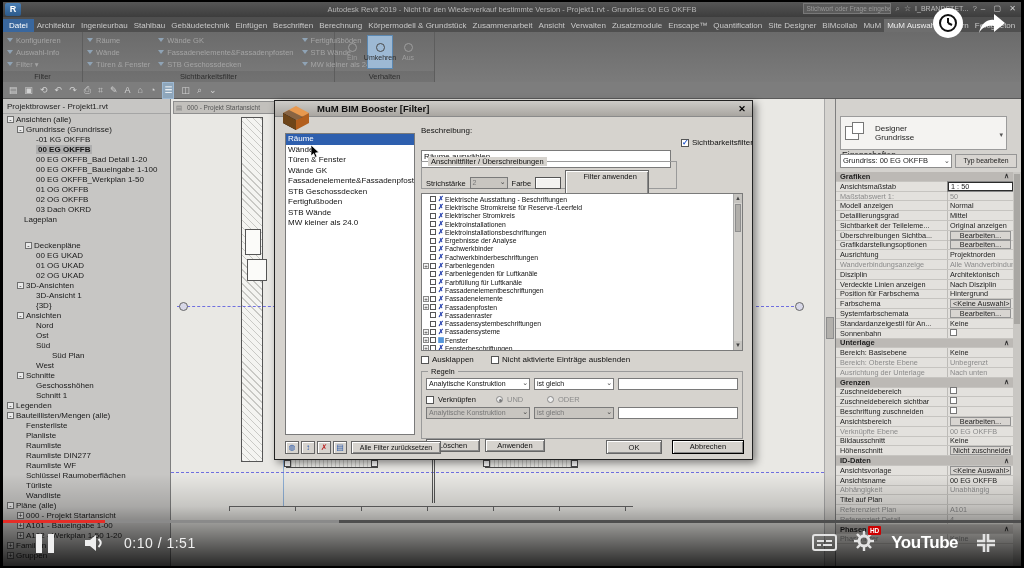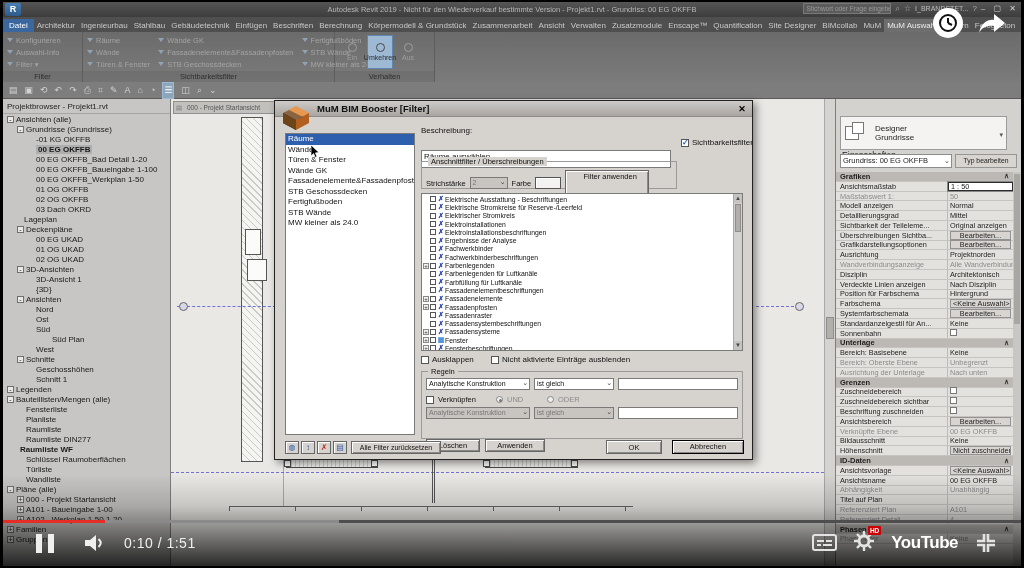--- a/index.html
+++ b/index.html
@@ -357,21 +357,21 @@
             <span class="tlabel">02 OG OKFFB</span>
           </div>
           <div class="trow" style="padding-left: 24px;">
             <span class="texp"></span>
             <span class="tlabel">03 Dach OKRD</span>
           </div>
           <div class="trow" style="padding-left: 12px;">
             <span class="texp"></span>
             <span class="tlabel">Lageplan</span>
           </div>
-          <div class="trow" style="padding-left: 14px;">
+          <div class="trow" style="padding-left: 22px; margin-top: 16px;">
             <span class="texp">-</span>
             <span class="tlabel">Deckenpläne</span>
           </div>
           <div class="trow" style="padding-left: 24px;">
             <span class="texp"></span>
             <span class="tlabel">00 EG UKAD</span>
           </div>
           <div class="trow" style="padding-left: 24px;">
             <span class="texp"></span>
             <span class="tlabel">01 OG UKAD</span>
@@ -445,21 +445,21 @@
             <span class="tlabel">Planliste</span>
           </div>
           <div class="trow" style="padding-left: 14px;">
             <span class="texp"></span>
             <span class="tlabel">Raumliste</span>
           </div>
           <div class="trow" style="padding-left: 14px;">
             <span class="texp"></span>
             <span class="tlabel">Raumliste DIN277</span>
           </div>
-          <div class="trow" style="padding-left: 8px; font-weight: bold;">
+          <div class="trow" style="padding-left: 14px;">
             <span class="texp"></span>
             <span class="tlabel">Raumliste WF</span>
           </div>
           <div class="trow" style="padding-left: 14px;">
             <span class="texp"></span>
             <span class="tlabel">Schlüssel Raumoberflächen</span>
           </div>
           <div class="trow" style="padding-left: 14px;">
             <span class="texp"></span>
             <span class="tlabel">Türliste</span>

